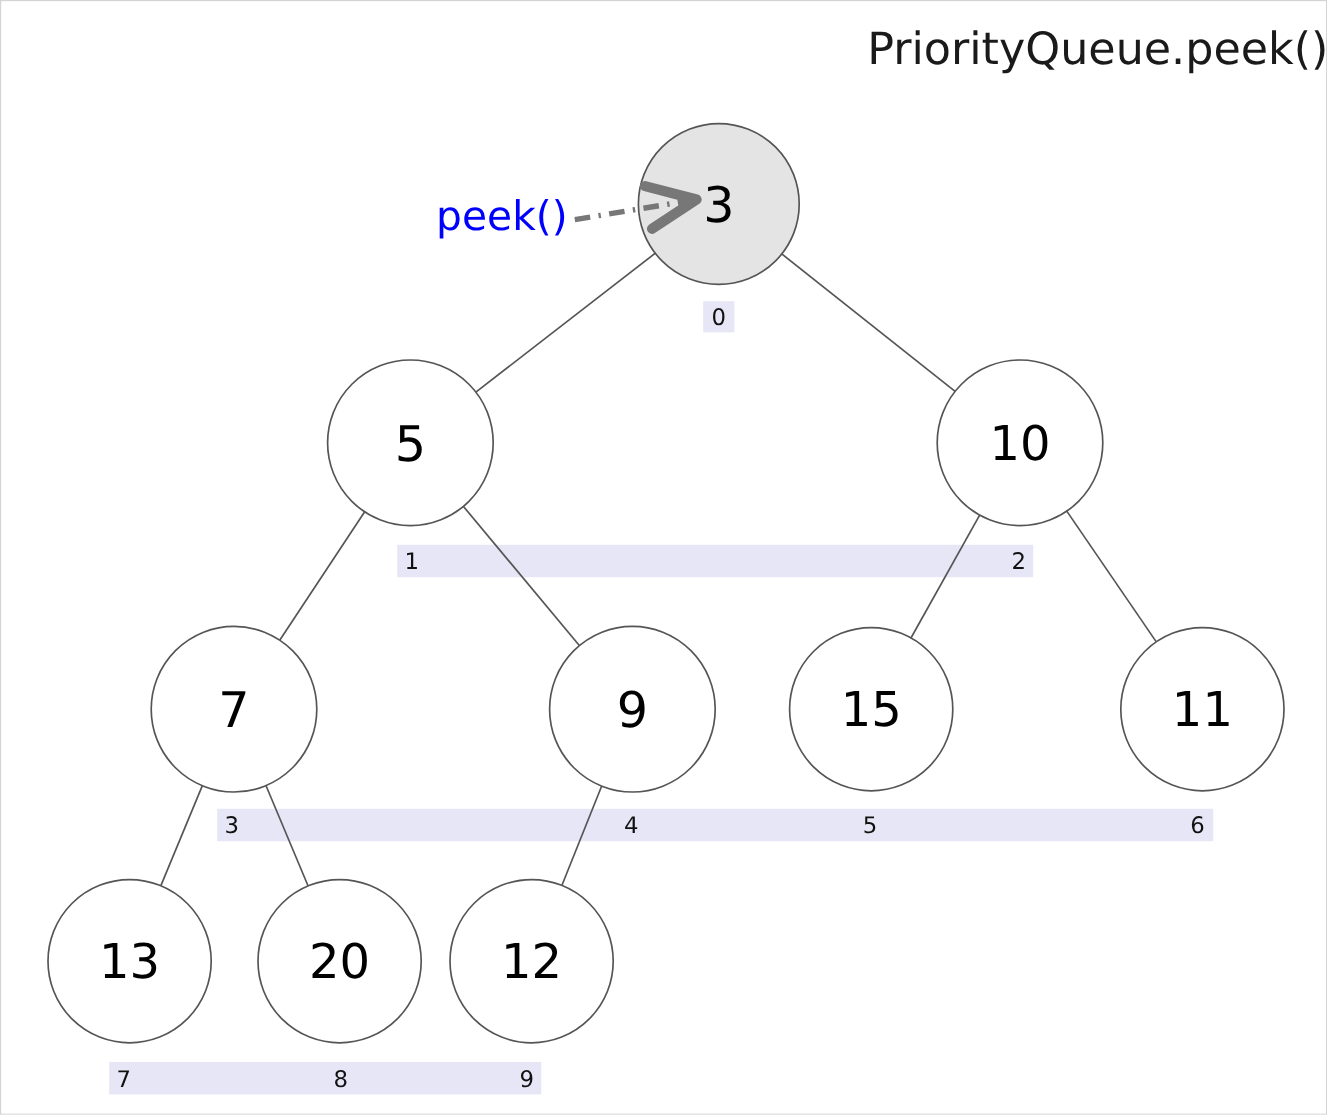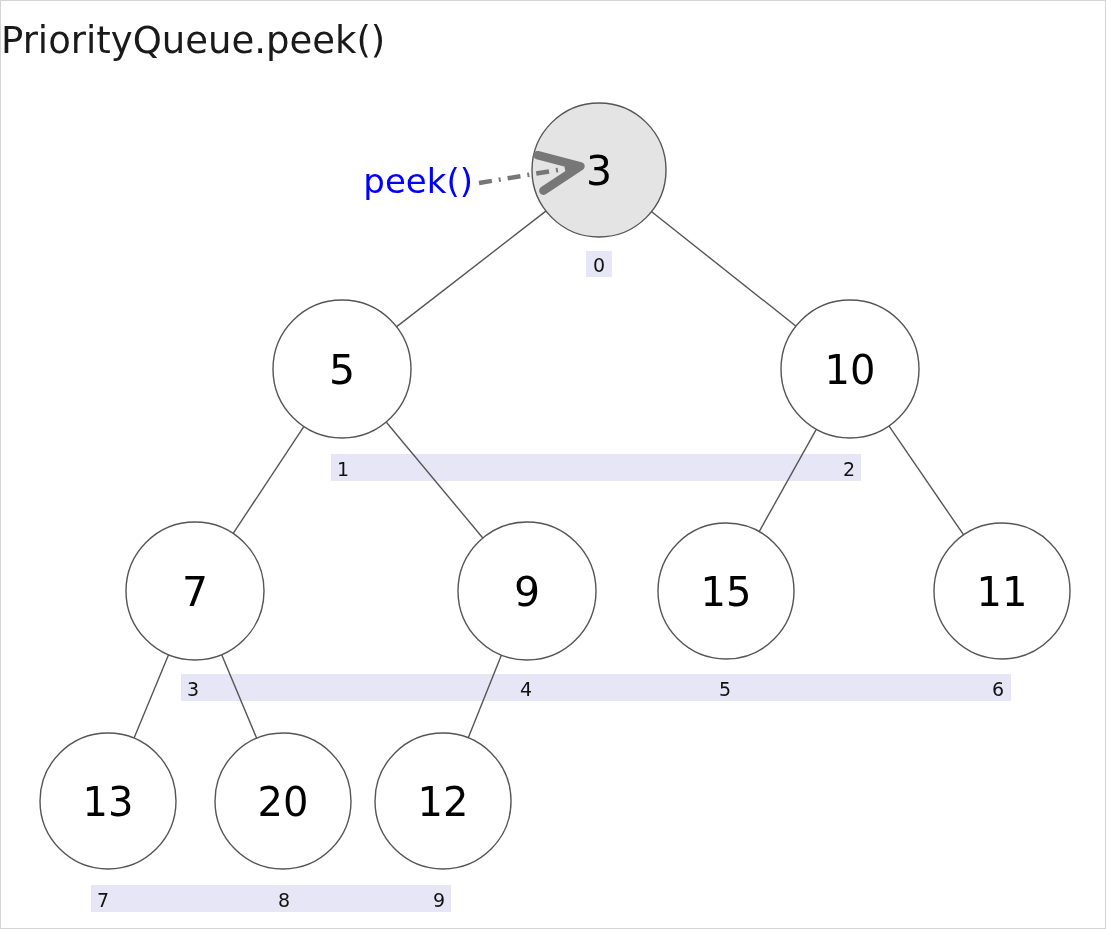--- a/index.html
+++ b/index.html
@@ -17,21 +17,21 @@
     background: #ffffff;
     border: 1px solid #d4d4d8;
     box-sizing: border-box;
     overflow: hidden;
   }
   .title {
     position: absolute;
     left: 0;
     top: 18px;
     width: 1106px;
-    text-align: left;
+    text-align: right;
     font-size: 37px;
     color: #1a1a1a;
     font-family: "DejaVu Sans", sans-serif;
     letter-spacing: 0px;
     white-space: nowrap;
   }
   svg.tree-svg {
     position: absolute;
     left: 0;
     top: 0;

